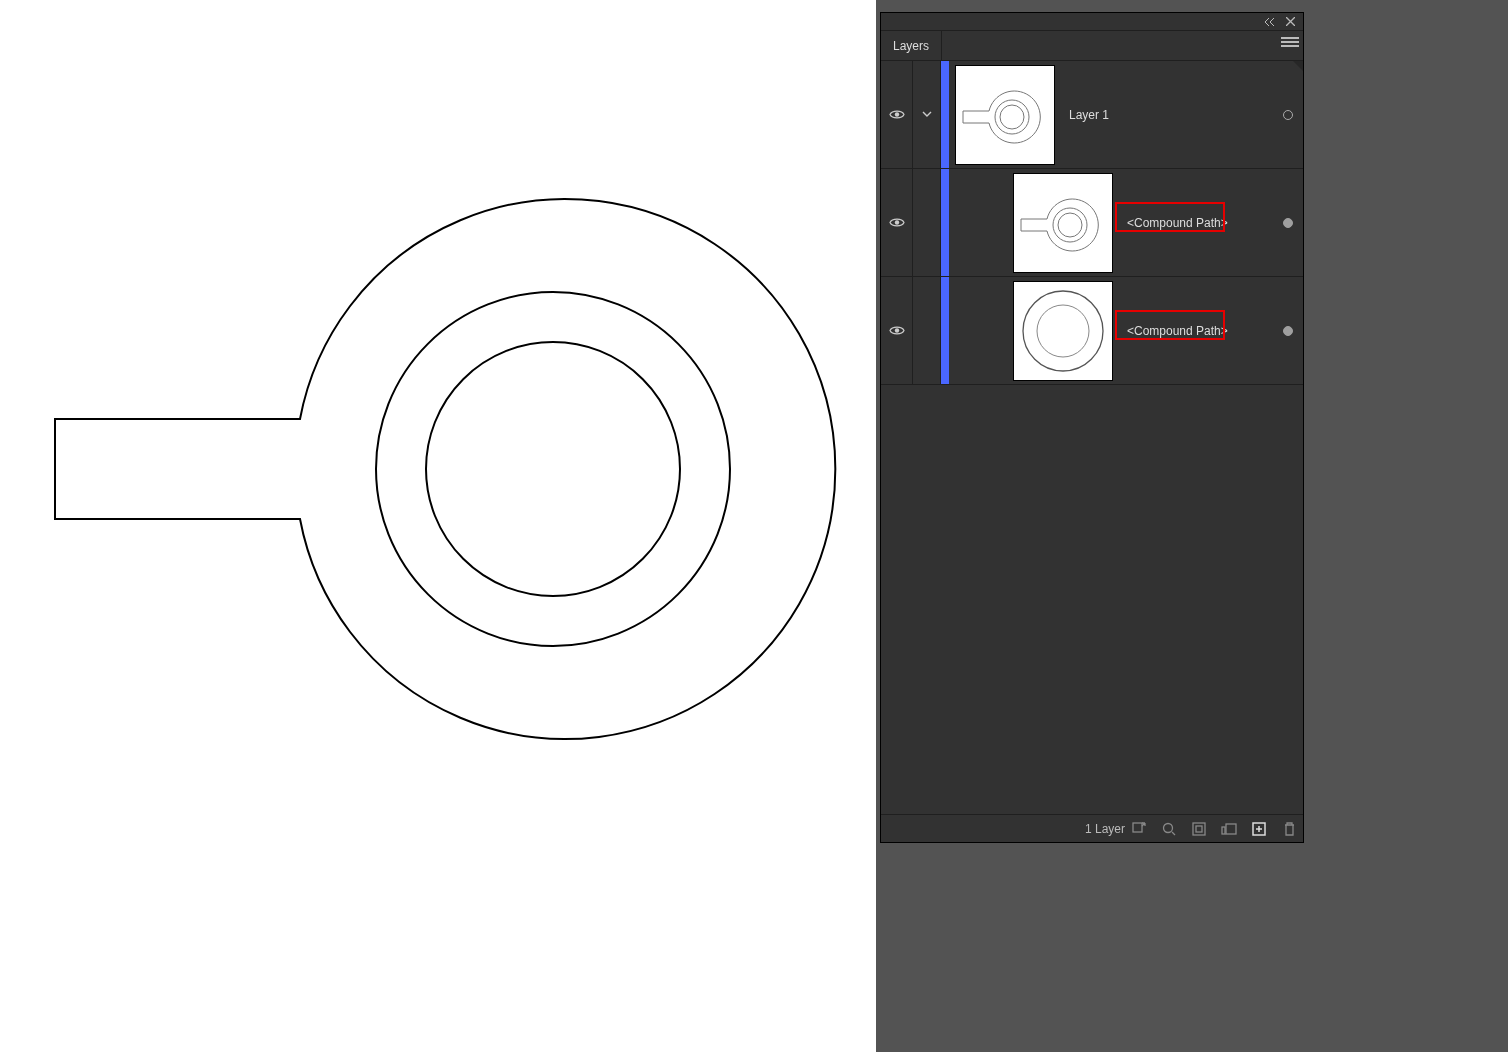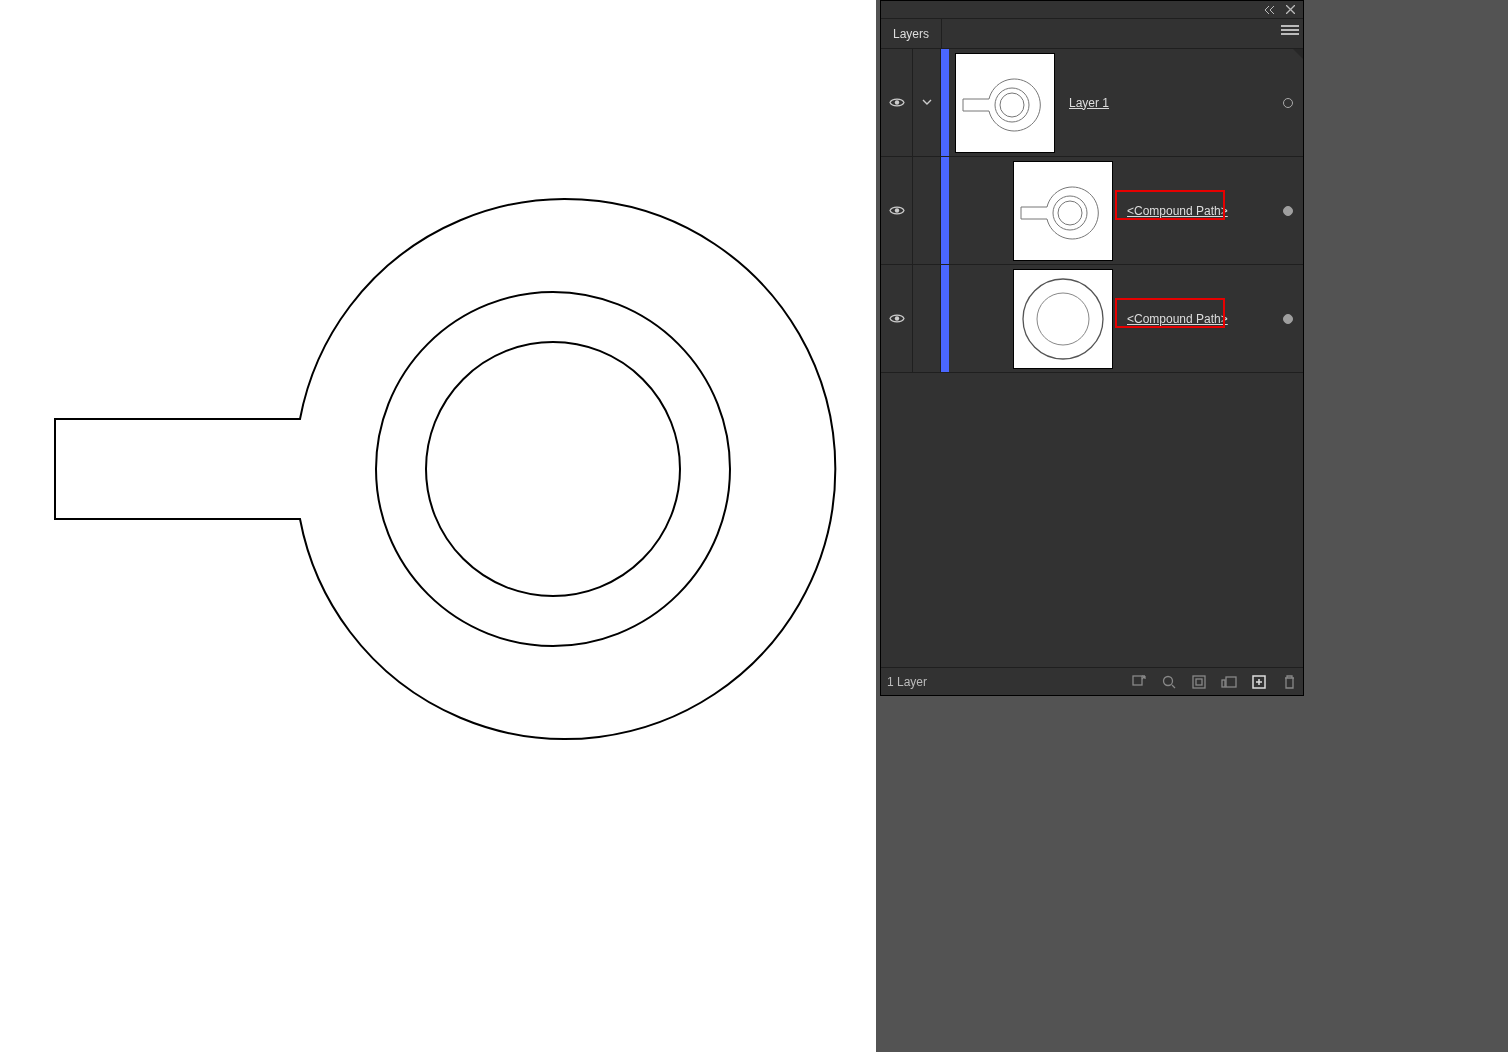--- a/index.html
+++ b/index.html
@@ -17,23 +17,23 @@
     left: 0;
     top: 0;
     width: 876px;
     height: 1052px;
     background: #fff;
   }
   
   .panel {
     position: absolute;
     left: 880px;
-    top: 0;
+    top: 12px;
     width: 424px;
-    height: 696px;
+    height: 831px;
     background: #323232;
     border: 1px solid #000;
     display: flex;
     flex-direction: column;
     color: #d8d8d8;
   }
   .panel-topbar {
     height: 18px;
     background: #323232;
     display: flex;
@@ -79,21 +79,20 @@
     overflow: auto;
     background: #323232;
     position: relative;
   }
   .row {
     display: flex;
     align-items: center;
     border-bottom: 1px solid #1f1f1f;
     height: 108px;
     position: relative;
-    text-decoration: underline;
   }
   .vis-col {
     width: 32px;
     height: 100%;
     display: flex; align-items: center; justify-content: center;
     border-right: 1px solid #1f1f1f;
   }
   .tog-col {
     width: 28px;
     height: 100%;
@@ -142,21 +141,21 @@
   
   .panel-footer {
     height: 28px;
     border-top: 1px solid #1f1f1f;
     display: flex;
     align-items: center;
     padding: 0 6px;
     gap: 6px;
     color: #bbb;
   }
-  .footer-text { flex: 1; }
+  .footer-text { flex: 1; text-align: right; }
   .footer-icons { display:flex; gap:14px; align-items:center; }
   .footer-ic { width:16px; height:16px; display:flex; align-items:center; justify-content:center; color:#888; }
   .footer-ic.enabled { color:#ddd; }
   .scroll-triangle {
     position:absolute; top:0; right:0; width:0; height:0;
     border-left:10px solid transparent; border-top:10px solid #272727;
   }
 </style>
 </head>
 <body>

